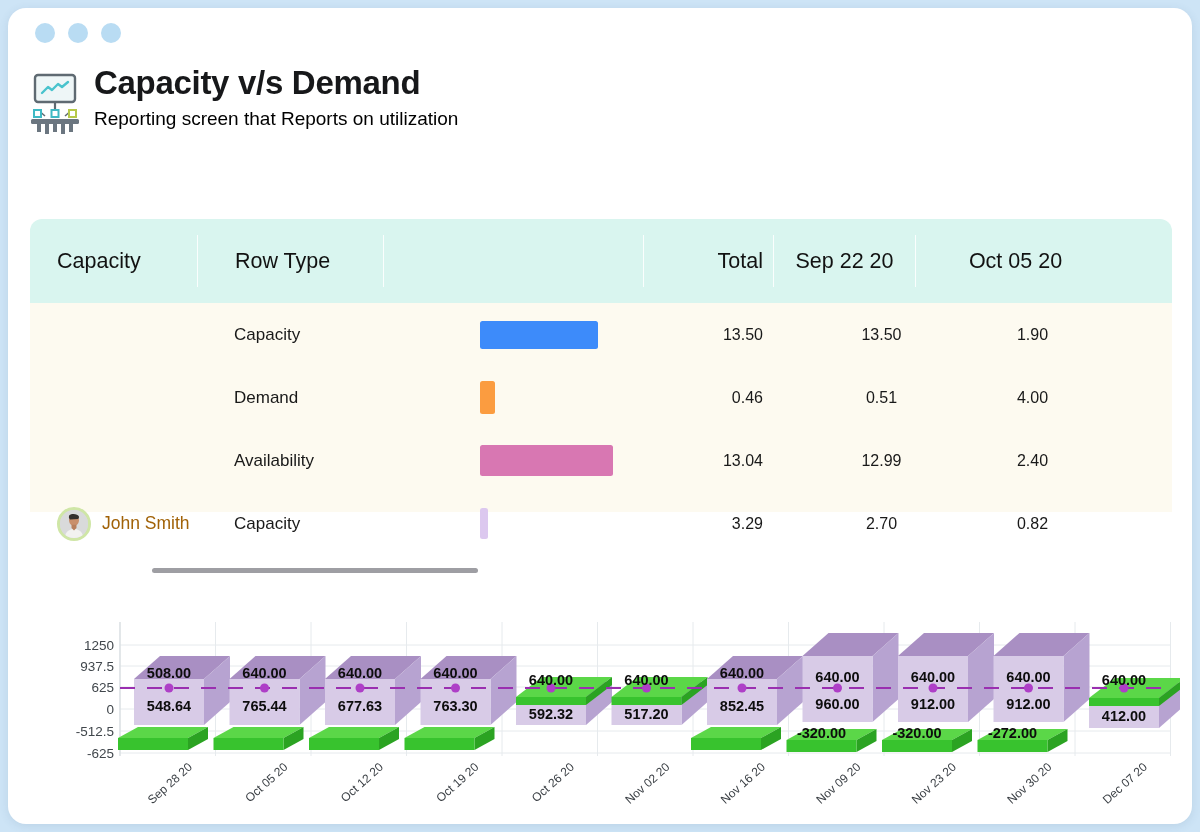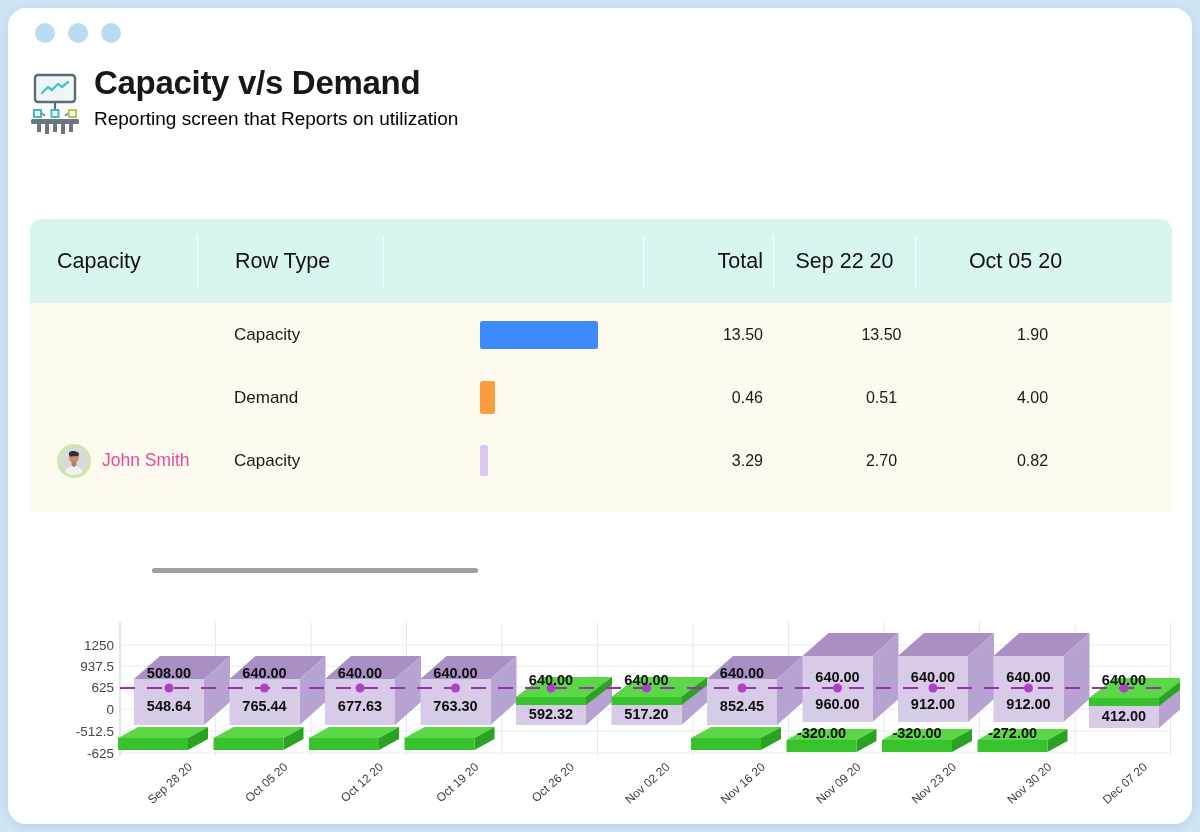--- a/index.html
+++ b/index.html
@@ -27,21 +27,21 @@
   .cream-bg { position:absolute; left:0; top:0; width:1142px; height:209px; background:#fdfaf0; }
   .trow { position:relative; display:grid; grid-template-columns:167px 186px 260px 130px 142px 200px 1fr;
           height:63px; align-items:center; }
   .td { font-size:16px; color:#191919; }
   .td.rowtype { font-size:17px; padding-left:37px; }
   .td.barcell { padding-left:97px; }
   .td.total { text-align:right; padding-right:10px; }
   .td.sep { text-align:center; padding-left:75px; }
   .td.oct { text-align:center; padding-left:35px; }
   .mini-bar { border-radius:2.5px; }
-  .resource-cell { display:flex; align-items:center; padding-left:27px; gap:11px; font-size:17.5px; color:#ec4899; }
+  .resource-cell { display:flex; align-items:center; padding-left:27px; gap:11px; font-size:17.5px; color:#a16207; }
   .avatar { width:34px; height:34px; border-radius:50%; border:3px solid #cfe6a6; overflow:hidden; background:#d8d8d8; flex:0 0 auto; }
   .scrollbar { position:absolute; left:144px; top:560px; width:326px; height:5px; border-radius:3px; background:#9e9ea3; }
   .chart-wrap { position:absolute; left:22px; top:608px; width:1150px; height:208px; }
 </style>
 </head>
 <body>
 
 <div class="page">
   <div class="window">
 
@@ -98,20 +98,31 @@
           </div>
           <div class="trow">
             <div class="td resource-cell"></div>
             <div class="td rowtype">Demand</div>
             <div class="td barcell">
               <div class="mini-bar" style="width: 15px; height: 33px; background: rgb(251, 156, 64);"></div>
             </div>
             <div class="td total">0.46</div>
             <div class="td sep">0.51</div>
             <div class="td oct">4.00</div>
+            <div></div>
+          </div>
+          <div class="trow">
+            <div class="td resource-cell"></div>
+            <div class="td rowtype">Availability</div>
+            <div class="td barcell">
+              <div class="mini-bar" style="width: 133px; height: 31px; background: rgb(216, 119, 178);"></div>
+            </div>
+            <div class="td total">13.04</div>
+            <div class="td sep">12.99</div>
+            <div class="td oct">2.40</div>
             <div></div>
           </div>
           <div class="trow">
             <div class="td resource-cell">
               <span class="avatar"><svg viewBox="0 0 34 34" width="28" height="28">
   <rect width="34" height="34" fill="#d9dadb"></rect>
   <path d="M17 6c-4 0-6 3-6 6.5S13 19 17 19s6-3 6-6.5S21 6 17 6z" fill="#c98f6c"></path>
   <path d="M11 7c1-3 11-3 12 1 .5 2-1 3-1 3l-10 .4S10 9.5 11 7z" fill="#33302e"></path>
   <path d="M6 34c0-8 6-11 11-11s11 3 11 11z" fill="#f2f2f0"></path>
   <path d="M14 22l3 3 3-3v-4h-6z" fill="#b87f5e"></path>

